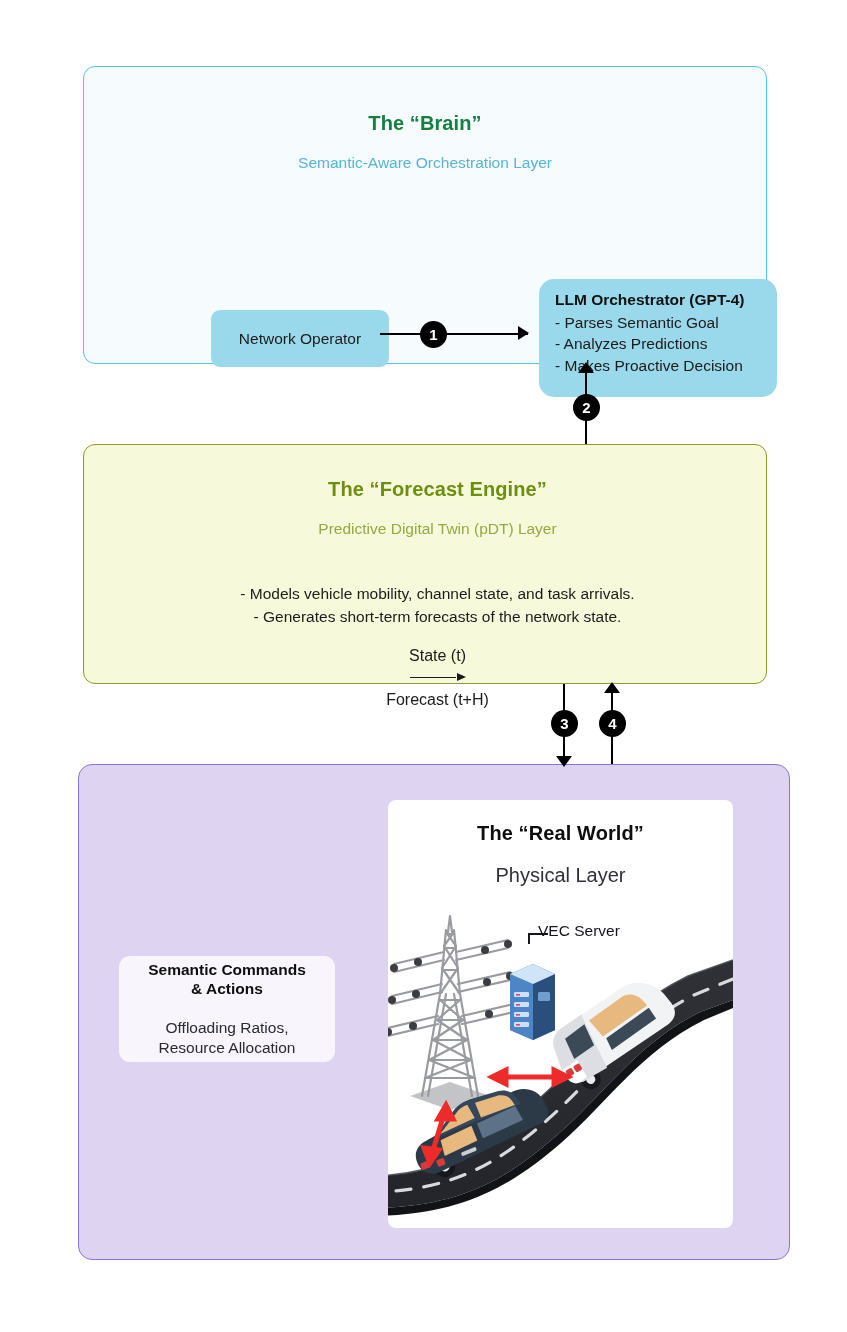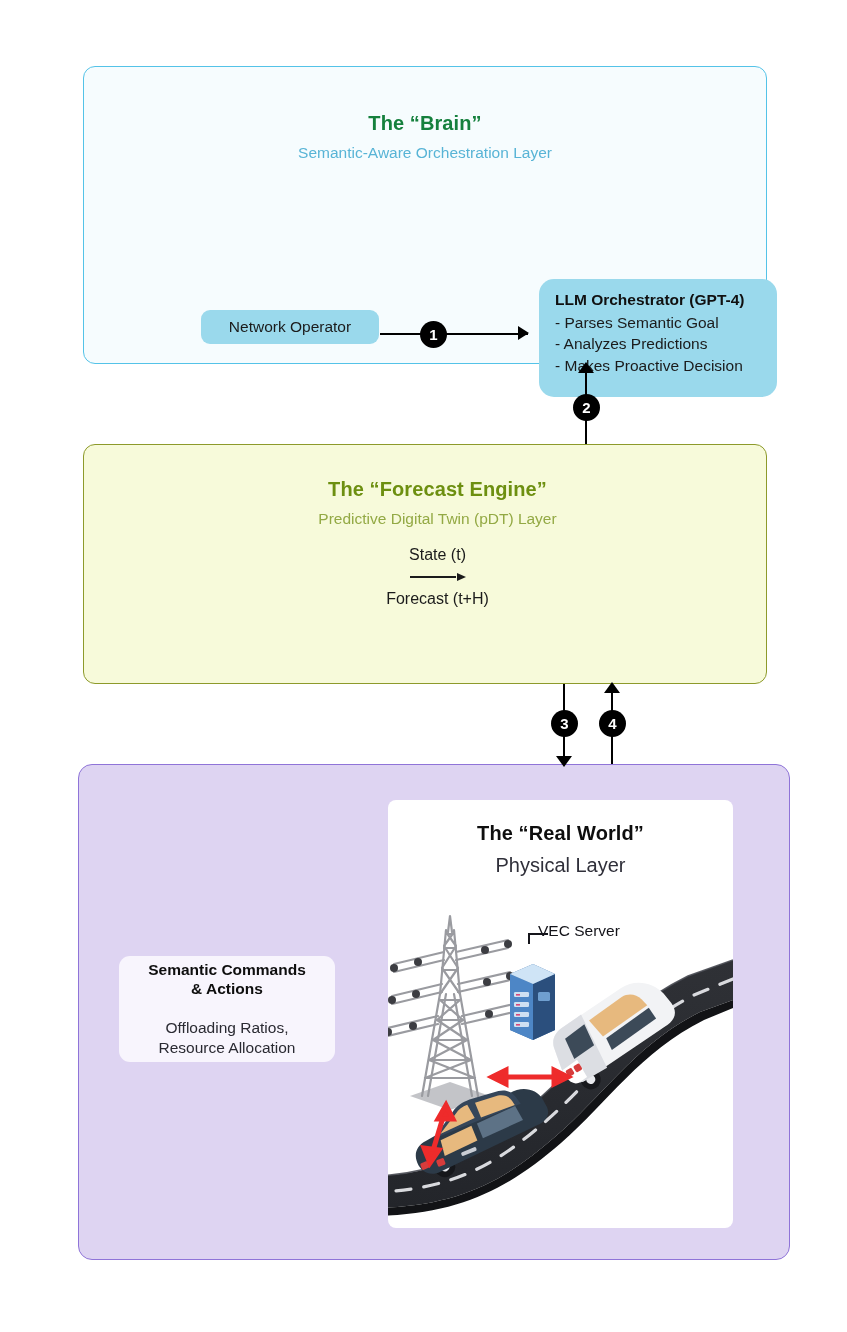--- a/index.html
+++ b/index.html
@@ -9,32 +9,32 @@
     font-family:"Liberation Sans","DejaVu Sans",sans-serif;
     -webkit-font-smoothing:antialiased;
   }
   .page{position:relative;width:847px;height:1332px;overflow:hidden;}
 
   
   .panel{position:absolute;border-radius:12px;box-sizing:border-box;}
   .panel-title{
     text-align:center;font-weight:bold;font-size:20px;letter-spacing:.1px;
   }
-  .panel-sub{text-align:center;font-size:15.5px;margin-top:9px;}
+  .panel-sub{text-align:center;font-size:15.5px;margin-top:19px;}
 
   
   #brain-panel{
     left:83px;top:66px;width:684px;height:298px;
     background:#f6fcfe;border:1.6px solid #54c3e8;
   }
   #brain-panel .panel-title{color:#15803d;margin-top:45px;}
   #brain-panel .panel-sub{color:#58b4d6;}
 
   .op-box{
-    position:absolute;left:117px;top:243px;width:178px;height:34px;
+    position:absolute;left:127px;top:243px;width:178px;height:57px;
     background:#9ad9ec;border-radius:9px;
     display:flex;align-items:center;justify-content:center;
     font-size:15.5px;color:#1b1b1b;
   }
   .llm-box{
     position:absolute;left:455px;top:212px;width:238px;height:118px;
     background:#9ad9ec;border-radius:15px;
     padding:12px 14px 0 16px;box-sizing:border-box;
   }
   .llm-title{font-weight:bold;font-size:15.5px;color:#101010;margin-bottom:3px;}
@@ -129,20 +129,24 @@
   </div>
 
   <div class="vline" style="left:585px;top:370px;height:74px;"></div>
   <div class="vhead up" style="left:578px;top:362px;"></div>
   <div class="badge" style="left:573px;top:394px;">2</div>
 
   <div class="panel" id="forecast-panel">
     <div class="panel-title">The “Forecast Engine”</div>
     <div class="panel-sub">Predictive Digital Twin (pDT) Layer</div>
 
+    <div class="fc-bullets">
+      <div>- Models vehicle mobility, channel state, and task arrivals.</div>
+      <div>- Generates short-term forecasts of the network state.</div>
+    </div>
 
     <div class="fc-flow">
       <span>State (t)</span>
       <span class="flow-arrow"></span>
       <span>Forecast (t+H)</span>
     </div>
   </div>
 
   <div class="vline" style="left:563px;top:684px;height:80px;"></div>
   <div class="vhead down" style="left:556px;top:756px;"></div>

